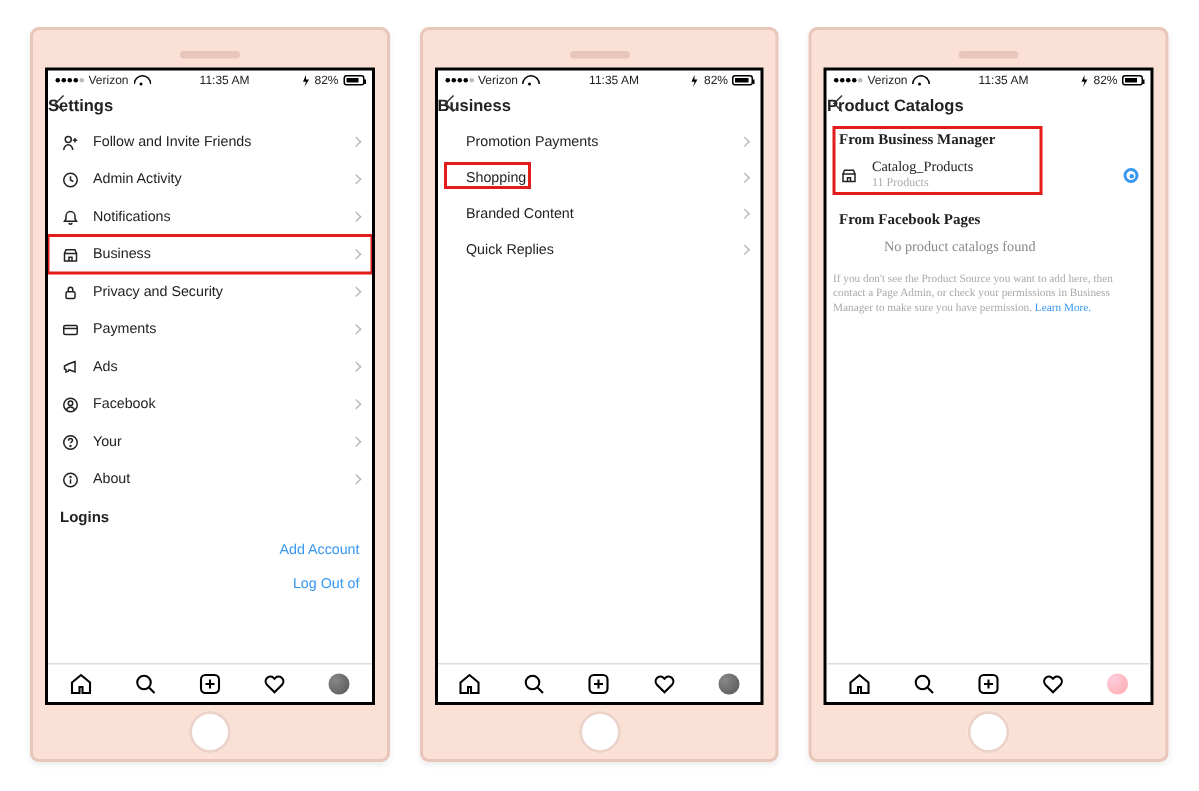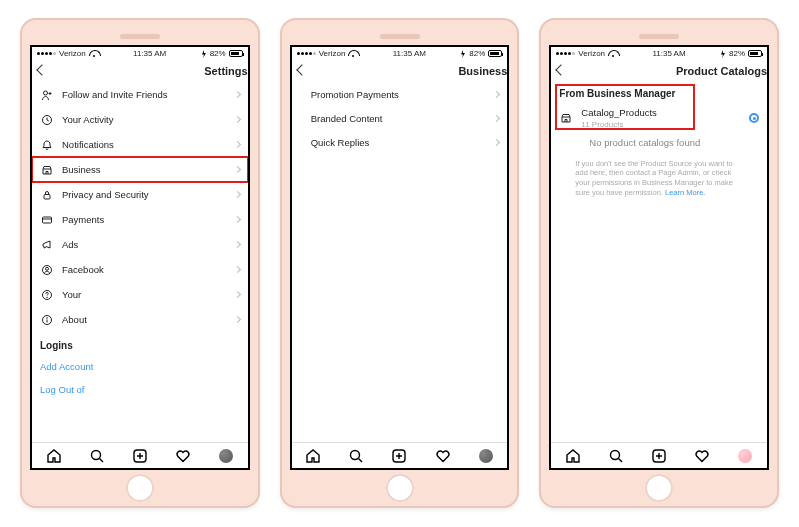--- a/index.html
+++ b/index.html
@@ -8,21 +8,21 @@
     background: #fff;
     padding: 18px 20px;
     display: flex;
     gap: 20px;
     justify-content: center;
   }
   
   .phone {
     width: 240px;
     height: 490px;
-    border-radius: 16px;
+    border-radius: 6px;
     background: #fbe0d6;
     box-shadow: inset 0 0 0 2px #e8c6ba, 0 2px 4px rgba(0,0,0,.08);
     position: relative;
     padding: 12px 10px 38px 10px;
     display: flex;
     flex-direction: column;
   }
   .speaker {
     width: 40px; height: 5px;
     background: #e8c6ba;
@@ -65,21 +65,21 @@
   .wifi{position:relative;width:10px;height:7px;}
   .wifi::before{content:"";position:absolute;bottom:0;left:50%;width:2px;height:2px;background:#000;border-radius:50%;transform:translateX(-50%);}
   .wifi::after{content:"";position:absolute;top:0;left:0;width:10px;height:5px;border:1.2px solid #000;border-bottom:none;border-radius:6px 6px 0 0;}
 
   .batt{width:14px;height:7px;border:1px solid #000;border-radius:2px;position:relative;}
   .batt::after{content:"";position:absolute;right:-2px;top:1.5px;width:1.2px;height:3px;background:#000;}
   .batt .fill{position:absolute;left:1px;top:1px;bottom:1px;width:70%;background:#000;}
 
   
   .hdr {
-    display:flex; align-items:center; justify-content:flex-end;
+    display:flex; align-items:center; justify-content:flex-start;
     position:relative; height:22px;
     border-bottom: none;
     font-weight:600; font-size:11px;
   }
   .hdr .back {
     position:absolute; left:6px; top:4px;
     width:12px;height:12px;
   }
   .chev-left{width:8px;height:8px;border-left:1.5px solid #333;border-bottom:1.5px solid #333;transform:rotate(45deg);display:inline-block;}
 
@@ -90,22 +90,22 @@
     padding: 6.5px 8px;
     position:relative;
   }
   .row .ic { width:14px; display:flex; justify-content:center; margin-right:8px; color:#222;}
   .row .lbl { flex:1; font-size:9.5px; color:#222; }
   .row .chev-right{width:5px;height:5px;border-right:1.2px solid #bbb;border-top:1.2px solid #bbb;transform:rotate(45deg);}
   .row.noicon .lbl{margin-left:11px;}
   .row.noicon { padding-left:8px; }
 
   .section-h { padding:8px 8px 4px 8px; font-weight:600; font-size:10px; }
-  .link { color:#3897f0; font-size:9.5px; padding:6px 8px;}
-  .hint { font-size:7.5px; color:#aaa; padding:4px 24px; line-height:1.3;}
+  .link { color:#3897f0; font-size:9.5px; padding:6px 8px;text-align:right;}
+  .hint { font-size:7.5px; color:#aaa; padding:4px 4px; line-height:1.3;}
   .hint a{color:#3897f0; text-decoration:none;}
   .sub { font-size:8px; color:#aaa;}
   .radio{width:10px;height:10px;border-radius:50%;border:2px solid #3897f0;display:inline-block;position:relative;}
   .radio.on::after{content:"";position:absolute;inset:1.5px;background:#3897f0;border-radius:50%;}
 
   .hl { outline:2px solid #e21b1b; outline-offset:-1px; }
 
   
   .tabbar {
     display:flex; justify-content:space-around; align-items:center;
@@ -164,21 +164,21 @@
         <span class="lbl">Follow and Invite Friends</span>
         <span class="chev-right"></span>
       </div>
       <div class="row">
         <span class="ic">
             <svg width="12" height="12" viewBox="0 0 12 12" stroke="#222" fill="none">
               <circle cx="6" cy="6" r="4.5"></circle>
               <path d="M6 3.5v2.5l1.8 1"></path>
             </svg>
           </span>
-        <span class="lbl">Your Activity</span>
+        <span class="lbl">Admin Activity</span>
         <span class="chev-right"></span>
       </div>
       <div class="row">
         <span class="ic">
             <svg width="12" height="12" viewBox="0 0 12 12" stroke="#222" fill="none">
               <path d="M6 2c1.8 0 3 1.5 3 3v2l1 1.5H2L3 7V5c0-1.5 1.2-3 3-3z"></path>
               <path d="M5 9.5a1 1 0 002 0"></path>
             </svg>
           </span>
         <span class="lbl">Notifications</span>
@@ -320,20 +320,25 @@
     </div>
     <div class="hdr">
       <span class="back"><span class="chev-left"></span></span>
       <span>Business</span>
     </div>
     <div class="list" style="position:relative;">
       <div class="row noicon">
         <span class="lbl">Promotion Payments</span>
         <span class="chev-right"></span>
       </div>
+      <div class="row noicon" style="position:relative;">
+        <span class="lbl">Shopping</span>
+        <span class="chev-right"></span>
+        <span class="hl-box" style="left:4px;top:2px;width:58px;height:18px;"></span>
+      </div>
       <div class="row noicon">
         <span class="lbl">Branded Content</span>
         <span class="chev-right"></span>
       </div>
       <div class="row noicon">
         <span class="lbl">Quick Replies</span>
         <span class="chev-right"></span>
       </div>
     </div>
     <div class="tabbar">
@@ -390,38 +395,39 @@
         <span>82%</span>
         <span class="batt">
             <span class="fill"></span>
           </span>
       </div>
     </div>
     <div class="hdr">
       <span class="back"><span class="chev-left"></span></span>
       <span>Product Catalogs</span>
     </div>
-    <div class="list" style="position:relative;">
+    <div class="list" style="position:relative;font-family:Liberation Serif, serif;">
       <div class="section-h" style="padding-top:6px;">From Business Manager</div>
       <div class="row" style="padding-top:4px;padding-bottom:4px;">
         <span class="ic">
             <svg width="12" height="12" viewBox="0 0 12 12" stroke="#222" fill="none">
               <path d="M2 5h8v5H2z"></path>
               <path d="M2 5l1-2.5h6L10 5"></path>
               <path d="M5 10V7.5h2V10"></path>
             </svg>
           </span>
         <span class="lbl">
           <span>Catalog_Products</span><br>
           <span class="sub">11 Products</span>
         </span>
         <span class="radio on"></span>
       </div>
       <span class="hl-box" style="left:4px;top:2px;width:140px;height:46px;"></span>
 
+      <div class="section-h" style="padding-top:10px;">From Facebook Pages</div>
       <div class="row noicon" style="padding-top:4px;padding-left:27px;">
         <span class="lbl" style="color:#888;">No product catalogs found</span>
       </div>
       <div class="hint">
         <span>If you don't see the Product Source you want to add here, then contact a Page Admin, or check your permissions in Business Manager to make sure you have permission. </span><a href="#">Learn More.</a>
       </div>
     </div>
     <div class="tabbar">
       <span class="tb">
           <svg width="16" height="16" viewBox="0 0 16 16" fill="none" stroke="#000" stroke-width="1.4">

